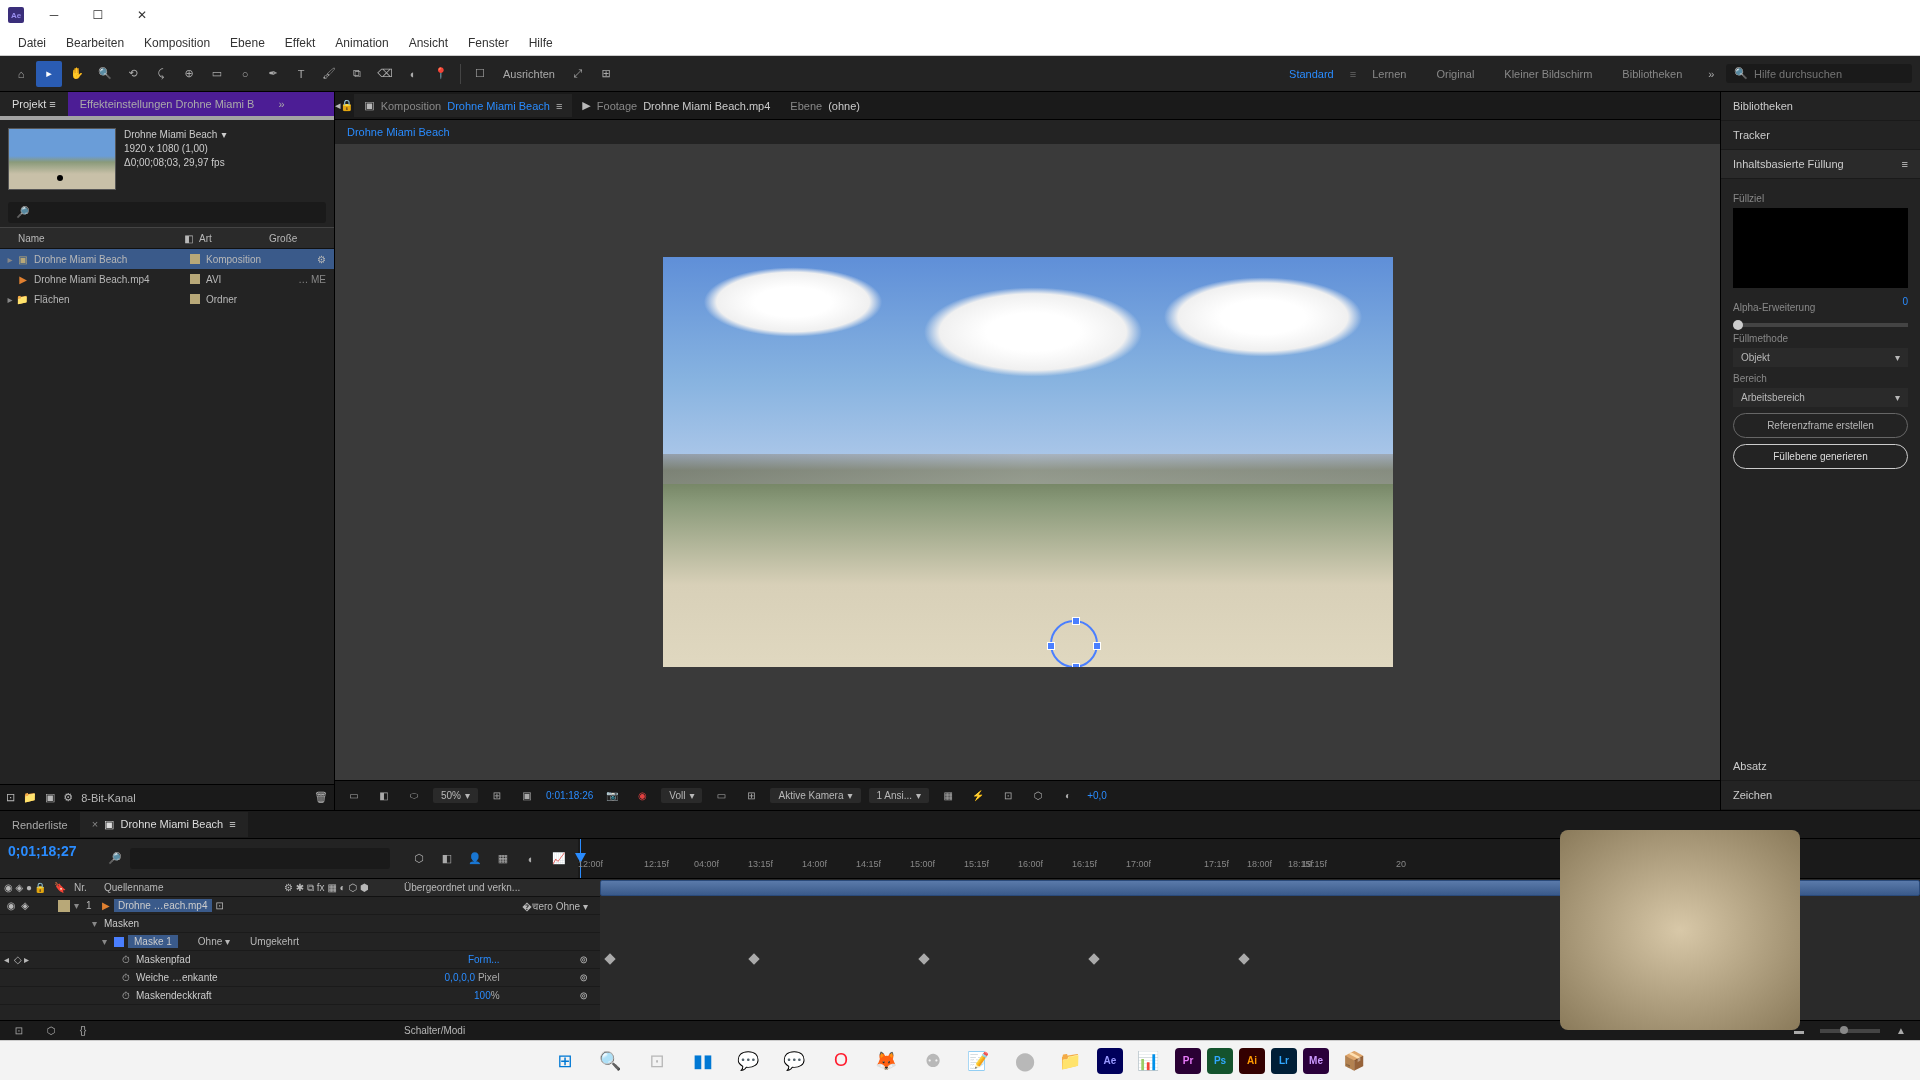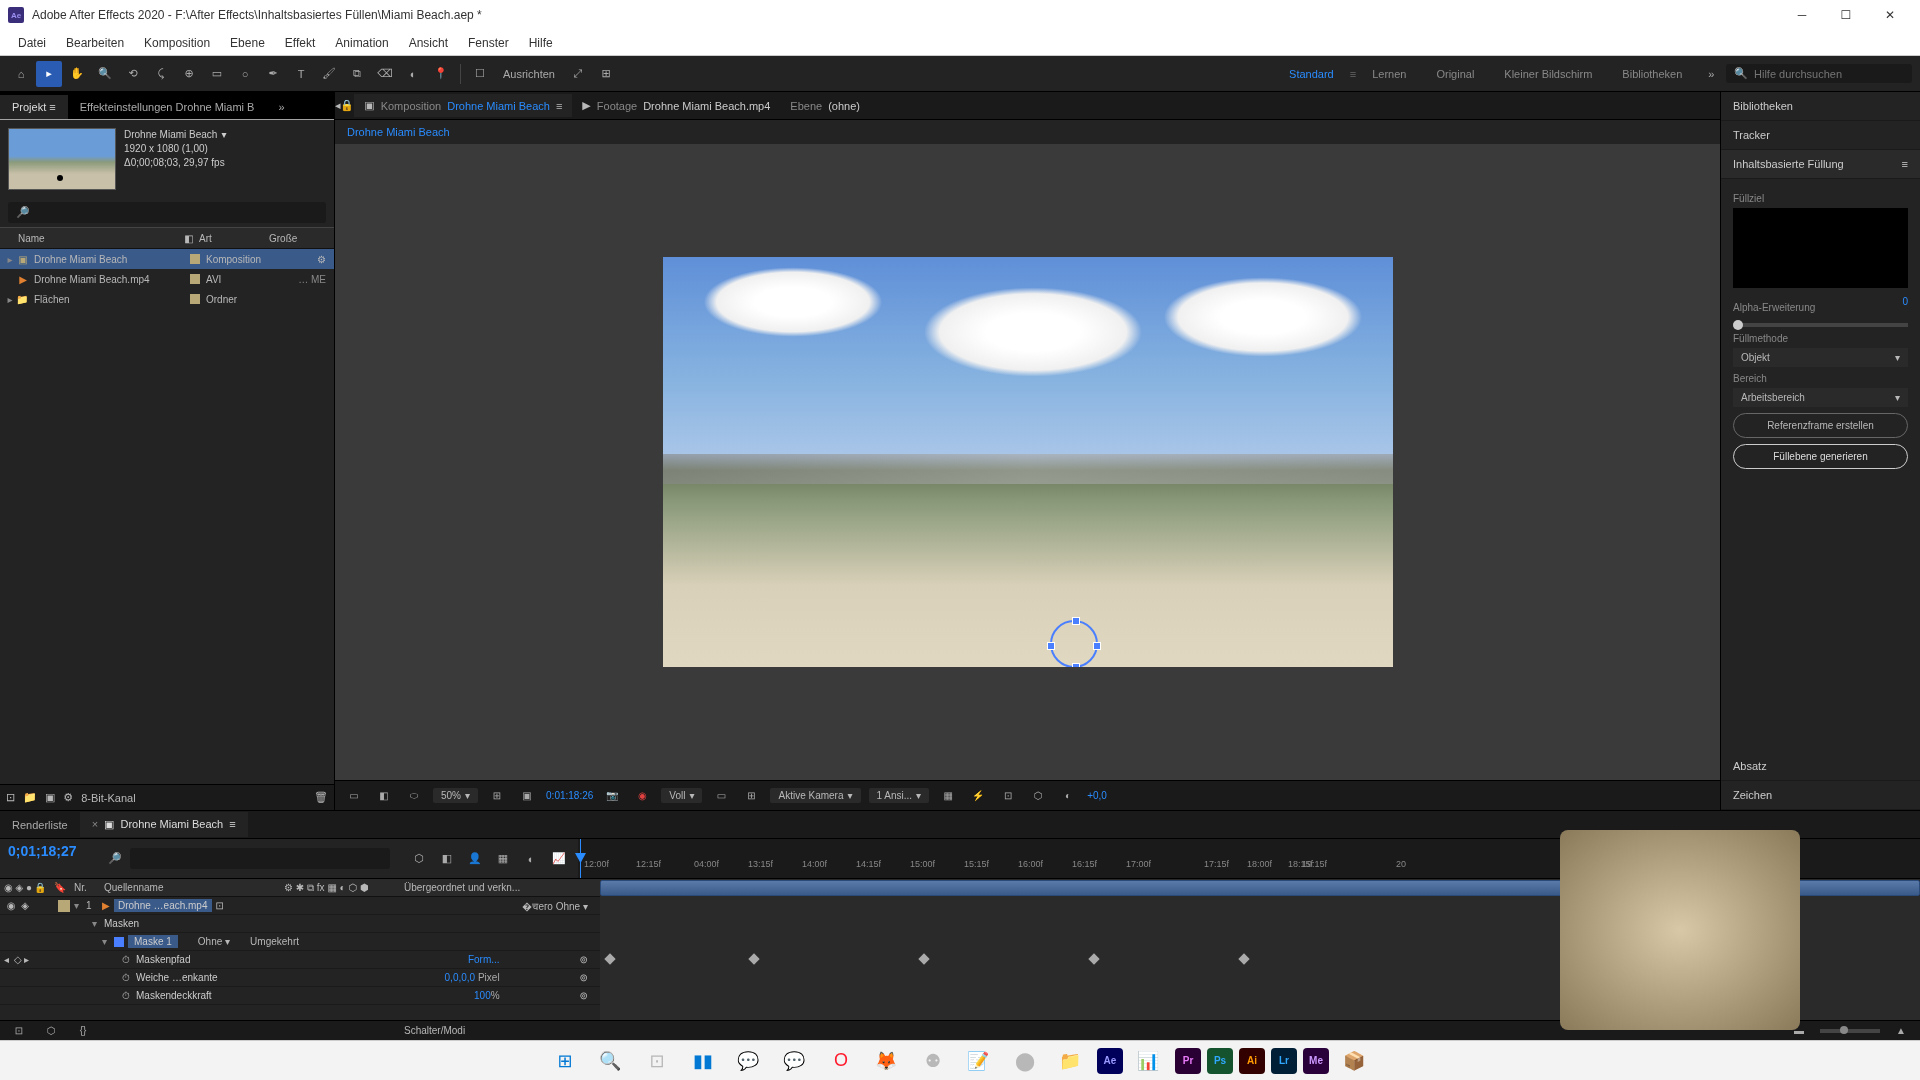--- a/index.html
+++ b/index.html
@@ -16,21 +16,21 @@
 .toolbar .sep{width:1px;height:20px;background:#444;margin:0 4px}
 .toolbar .tlabel{padding:0 8px;color:#aaa;font-size:11px}
 .toolbar .ws-tab{padding:6px 14px;color:#888;cursor:pointer;font-size:11px}
 .toolbar .ws-tab.active{color:#2a8cff}
 .toolbar .spacer{flex:1}
 .searchbox{display:flex;align-items:center;background:#1a1a1a;padding:3px 8px;border-radius:3px;gap:6px;min-width:180px}
 .searchbox input{background:transparent;border:none;color:#ccc;outline:none;font-size:11px;width:150px}
 
 .main{display:flex;height:calc(100vh - 30px - 26px - 36px - 230px - 40px)}
 .left-panel{width:335px;background:#232323;display:flex;flex-direction:column;border-right:1px solid #000}
-.panel-tabs{height:28px;display:flex;align-items:flex-end;background:#000000;border-bottom:1px solid #a3a3a3}
+.panel-tabs{height:28px;display:flex;align-items:flex-end;background:#4c1d95;border-bottom:4px solid #a3a3a3}
 .ptab{padding:6px 12px;font-size:11px;color:#aaa;cursor:pointer}
 .ptab.active{background:#232323;color:#ddd}
 
 .proj-head{padding:8px;display:flex;gap:8px}
 .proj-thumb{width:108px;height:62px;background:linear-gradient(to bottom,#6a9dd8 45%,#8a9a7a 55%,#c8c0a8 75%);border:1px solid #555;position:relative}
 .proj-thumb::after{content:'';position:absolute;left:48px;top:46px;width:6px;height:6px;background:#000;border-radius:50%}
 .proj-info{font-size:10px;line-height:14px;color:#ccc}
 .proj-name{display:flex;align-items:center;gap:4px}
 
 .proj-search{margin:4px 8px;background:#1a1a1a;border-radius:3px;padding:4px 8px;display:flex;align-items:center}
@@ -108,21 +108,20 @@
 .taskbar{height:40px;background:#f3f3f3;border-top:1px solid #ccc;display:flex;align-items:center;justify-content:center;gap:6px}
 .tbi{width:40px;height:32px;display:flex;align-items:center;justify-content:center;font-size:18px;cursor:pointer;border-radius:4px}
 .tbi.adobe{font-size:10px;font-weight:bold;border-radius:4px;width:26px;height:26px}
 .webcam{position:absolute;right:120px;bottom:50px;width:240px;height:200px;background:radial-gradient(ellipse at center,#d8c8a8,#8a7a5a);border-radius:8px;z-index:100}
 </style>
 </head>
 <body>
 
 <div class="titlebar">
   <div class="ae-icon">Ae</div>
-  <div class="title">Adobe After Effects 2020 - F:\After Effects\Inhaltsbasiertes Füllen\Miami Beach.aep *</div>
   <div class="wbtn">─</div>
   <div class="wbtn">☐</div>
   <div class="wbtn close">✕</div>
 </div>
 
 <div class="menubar">
   <div class="mi">Datei</div>
   <div class="mi">Bearbeiten</div>
   <div class="mi">Komposition</div>
   <div class="mi">Ebene</div>
@@ -352,22 +351,22 @@
     <div class="tl-icons">
       <span class="vbtn">⬡</span>
       <span class="vbtn">◧</span>
       <span class="vbtn">👤</span>
       <span class="vbtn">▦</span>
       <span class="vbtn">◐</span>
       <span class="vbtn">📈</span>
     </div>
     <div class="tl-ruler" id="ruler">
       <div class="playhead" style="left:2px"></div>
-    <span class="tick" style="left: 6px;">12:00f</span>
-        <span class="tick" style="left: 58px;">12:15f</span>
+    <span class="tick" style="left: 0;">12:00f</span>
+        <span class="tick" style="left: 66px;">12:15f</span>
         <span class="tick" style="left: 116px;">04:00f</span>
         <span class="tick" style="left: 170px;">13:15f</span>
         <span class="tick" style="left: 224px;">14:00f</span>
         <span class="tick" style="left: 278px;">14:15f</span>
         <span class="tick" style="left: 332px;">15:00f</span>
         <span class="tick" style="left: 386px;">15:15f</span>
         <span class="tick" style="left: 440px;">16:00f</span>
         <span class="tick" style="left: 494px;">16:15f</span>
         <span class="tick" style="left: 548px;">17:00f</span>
         <span class="tick" style="left: 626px;">17:15f</span>

